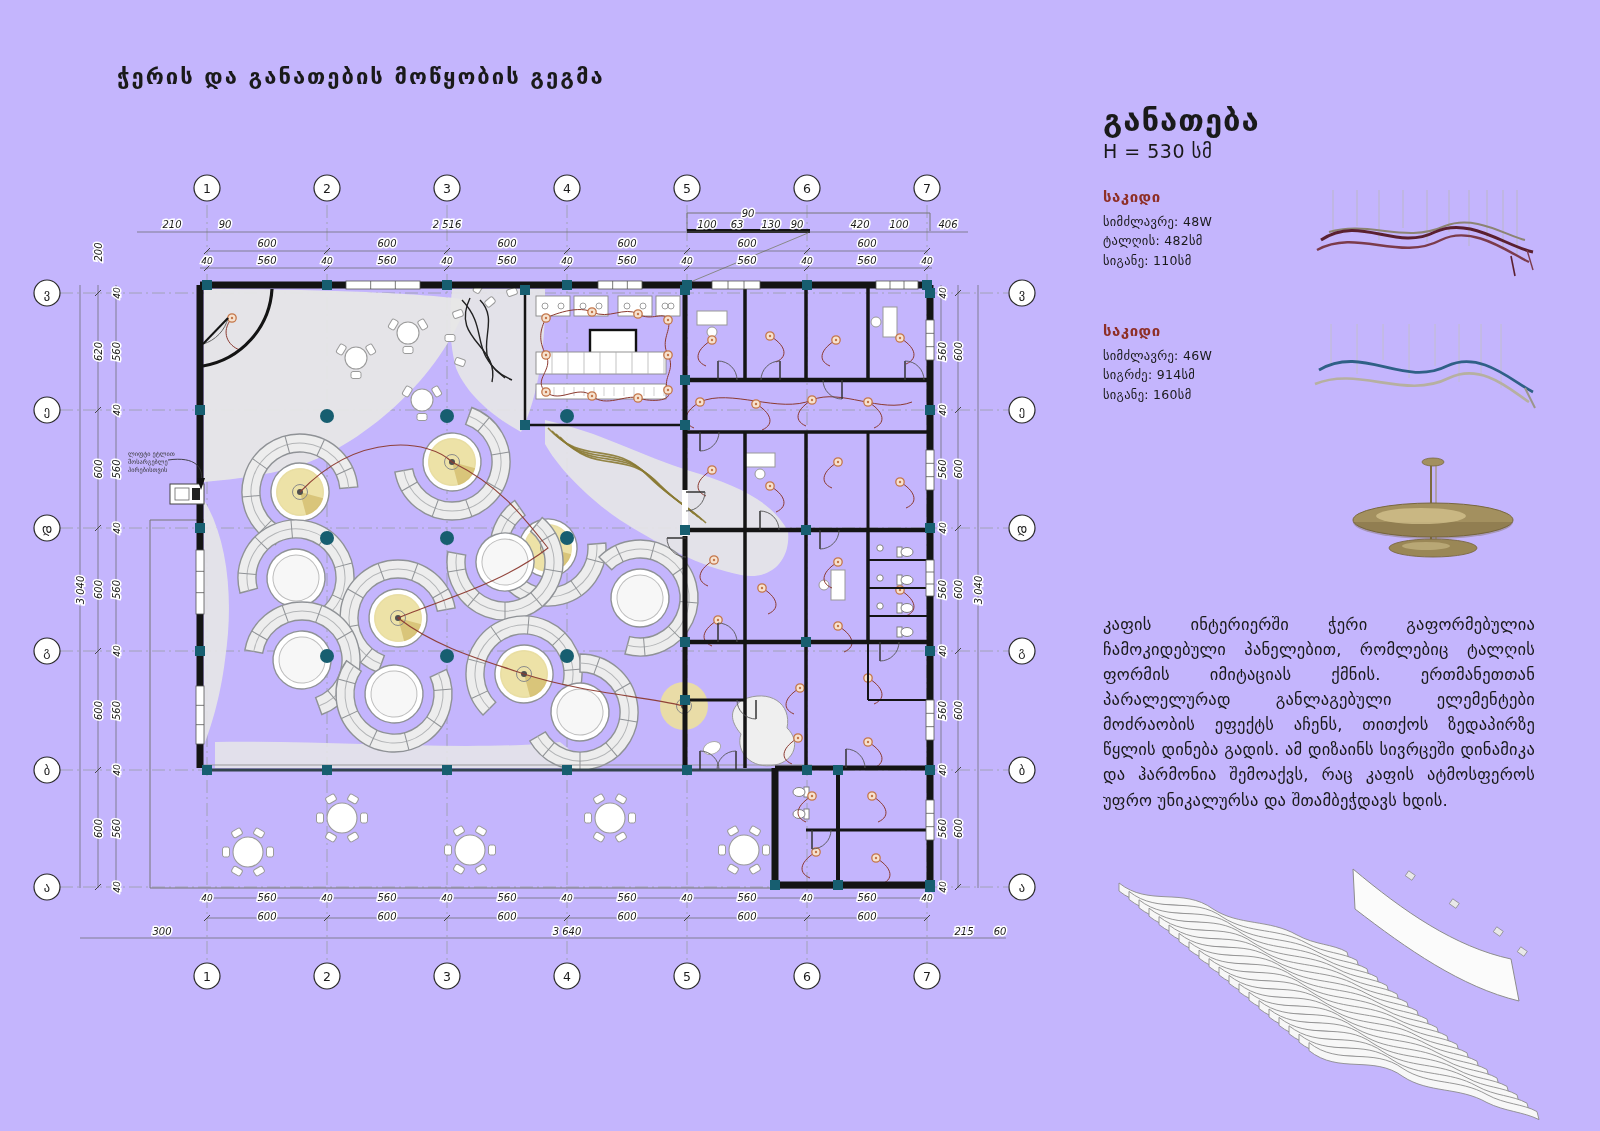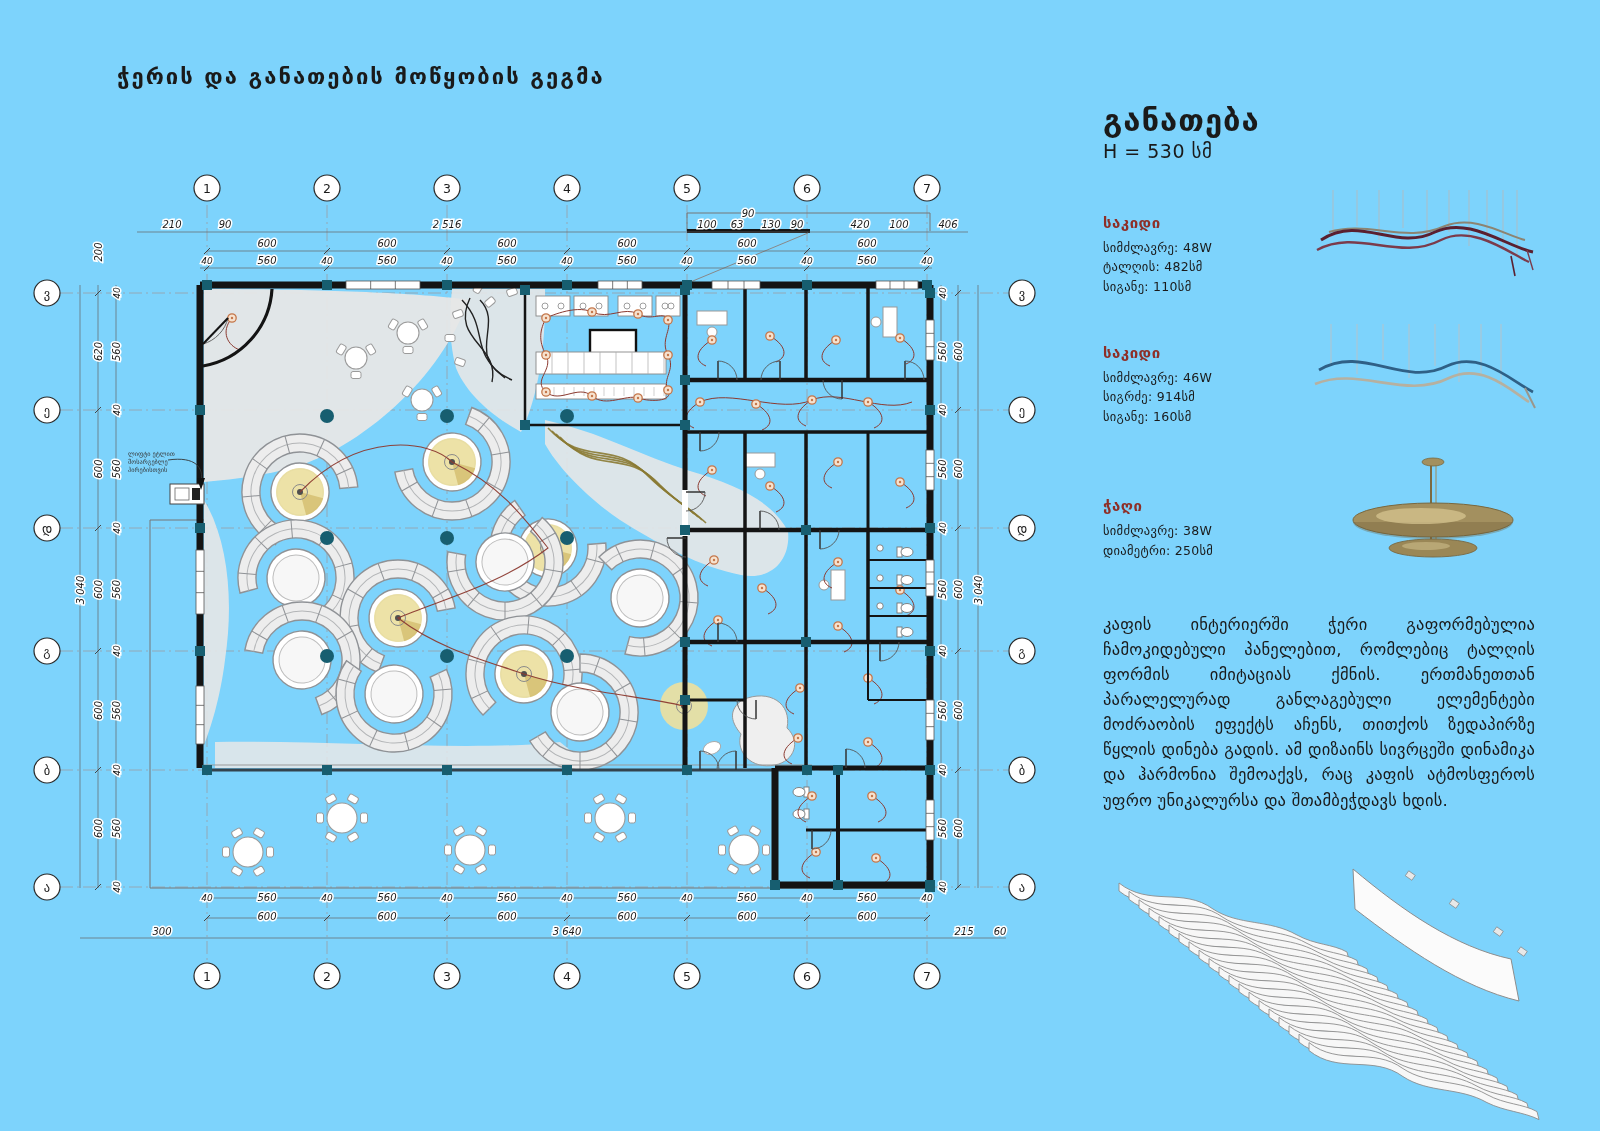--- a/index.html
+++ b/index.html
@@ -1,23 +1,23 @@
 <!DOCTYPE html>
 <html><head>
 <meta charset="utf-8">
 <style>
   html,body{margin:0;padding:0;background:#fff;}
-  .page{position:relative;width:1600px;height:1131px;background:#7dd3fc;overflow:hidden;
+  .page{position:relative;width:1600px;height:1131px;background:#c4b5fd;overflow:hidden;
         font-family:"DejaVu Sans",sans-serif;color:#1a1a1a;}
   .title{position:absolute;left:117px;top:64px;font-size:22px;font-weight:bold;letter-spacing:2px;}
   #plan{position:absolute;left:0;top:0;}
   .right-panel{position:absolute;left:1103px;top:105px;width:445px;}
   .leg-head{font-size:31px;font-weight:bold;letter-spacing:1px;line-height:1;}
   .leg-note{font-size:19px;margin-top:4px;letter-spacing:.5px;}
-  .leg-row{display:flex;align-items:flex-end;margin-top:26px;}
+  .leg-row{display:flex;align-items:flex-start;margin-top:26px;}
   .leg-text{width:200px;flex:none;}
   .fixture-name{font-size:15px;font-weight:bold;letter-spacing:.5px;margin-bottom:6px;}
   .spec{font-size:12.5px;line-height:1.55;letter-spacing:.3px;}
   .fx{flex:none;margin-left:auto;}
   .ceiling-sec{margin-top:52px;}
   .ceil-head{font-size:27px;font-weight:bold;letter-spacing:1px;}
   .ceil-body{width:432px;font-size:16.5px;line-height:1.52;text-align:justify;letter-spacing:.2px;}
   .ceil-img{margin-top:14px;}
 </style>
 </head>
@@ -948,25 +948,20 @@
           <line x1="168" y1="2" x2="168" y2="52"></line>
             <line x1="188" y1="2" x2="188" y2="66"></line>
         </g>
         <path d="M2,62 C46,44 92,78 136,56 C170,40 200,70 216,80" fill="none" stroke="#b6b0a0" stroke-width="2.6"></path>
         <path d="M6,48 C50,22 90,66 134,44 C168,28 200,60 220,70" fill="none" stroke="#2f6086" stroke-width="2.8"></path>
         <line x1="212" y1="66" x2="222" y2="86" stroke="#9b968a" stroke-width="2"></line>
       </svg>
     </div>
 
     <div class="leg-row">
-      <div class="leg-text">
-        <div class="fixture-name" style="color: rgb(142, 47, 39);">ჭაღი</div>
-        <div class="spec">სიმძლავრე: 38W</div>
-        <div class="spec">დიამეტრი: 250სმ</div>
-      </div>
       <svg class="fx" width="230" height="108" viewBox="0 0 230 108">
         <line x1="113" y1="8" x2="113" y2="94" stroke="#7c6b41" stroke-width="2"></line>
         <line x1="118" y1="8" x2="118" y2="94" stroke="#9c8b5d" stroke-width="1"></line>
         <ellipse cx="115" cy="10" rx="11" ry="4" fill="#a3905f" stroke="#79683f" stroke-width="0.8"></ellipse>
         <ellipse cx="115" cy="68" rx="80" ry="17" fill="#a3905f" stroke="#79683f" stroke-width="1"></ellipse>
         <path d="M35,70 A80,17 0 0 0 195,70" fill="#6f5f38" opacity="0.35"></path>
         <ellipse cx="103" cy="64" rx="45" ry="8" fill="#d8c893" opacity="0.7"></ellipse>
         <ellipse cx="115" cy="96" rx="44" ry="9" fill="#9a8756" stroke="#79683f" stroke-width="0.9"></ellipse>
         <ellipse cx="108" cy="94" rx="24" ry="4" fill="#cdbd8a" opacity="0.6"></ellipse>
       </svg>

